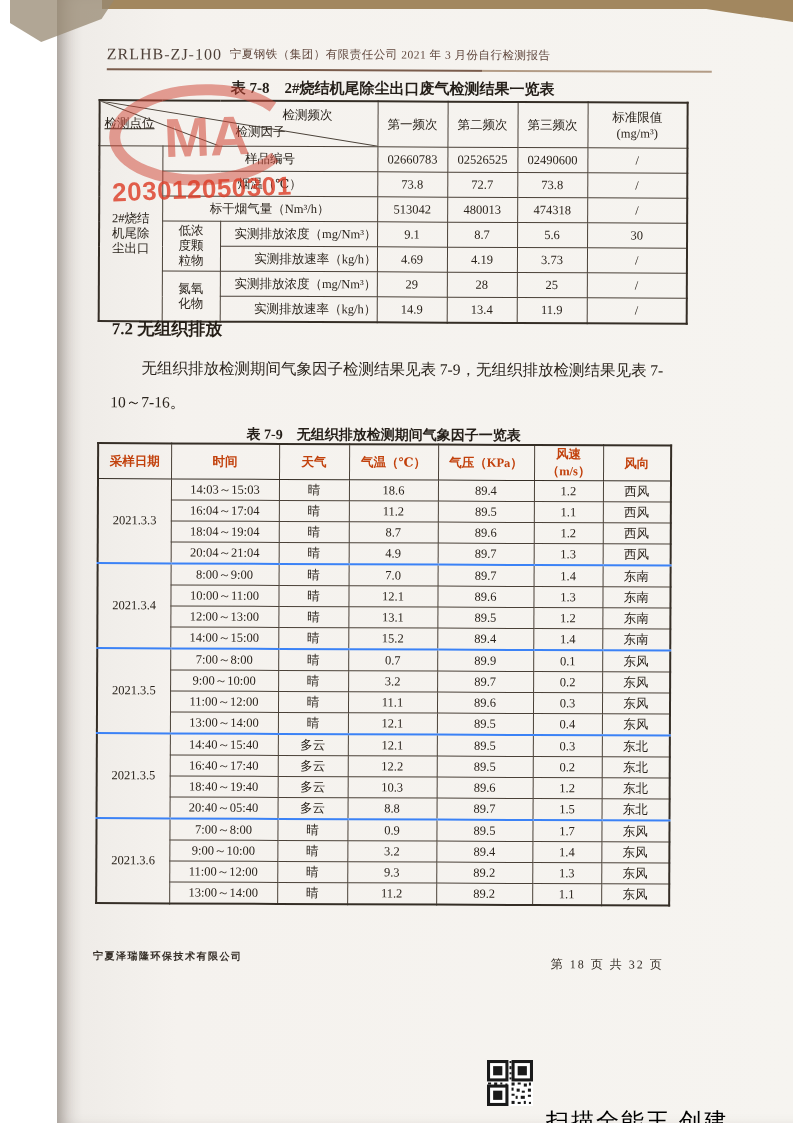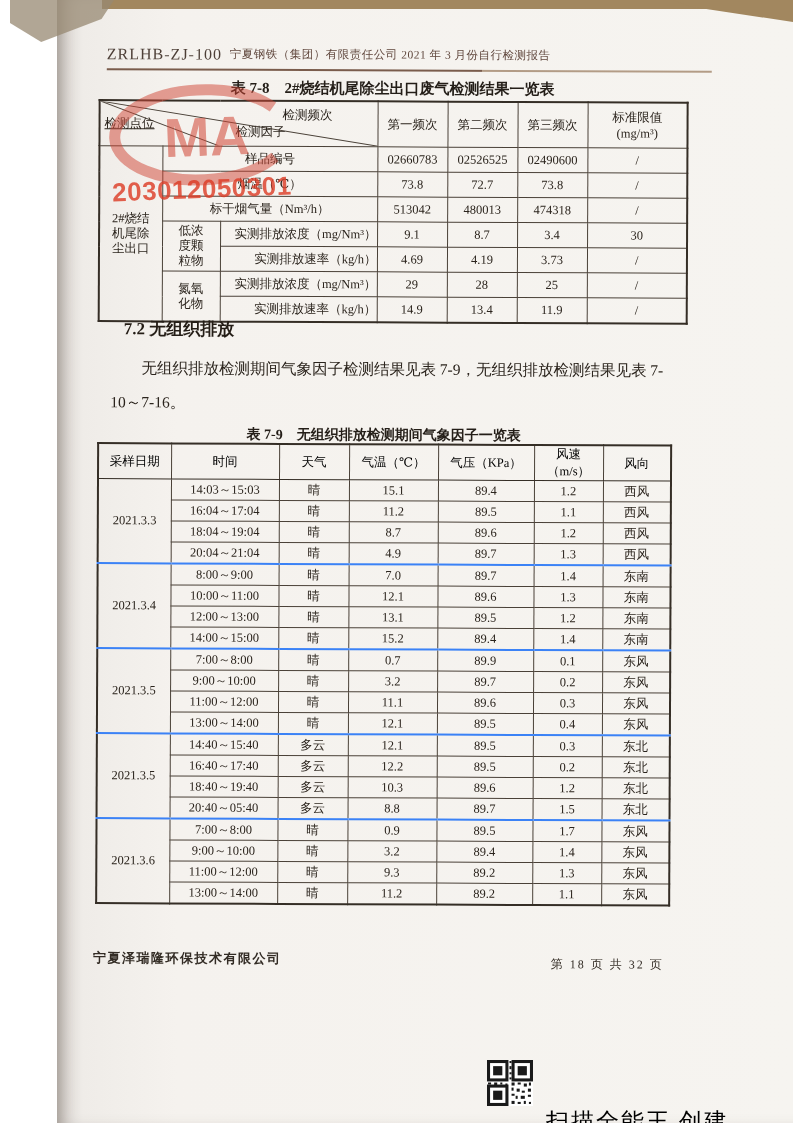--- a/index.html
+++ b/index.html
@@ -32,31 +32,31 @@
   .t78 .wrap{word-break:break-all;line-height:15px;padding:2px 10px;}
   .bold{font-weight:normal;}
 
   .diag{position:relative;}
   .diag svg{position:absolute;left:0;top:0;}
   .diag span{position:absolute;font-size:12.5px;}
   .d-site{left:4px;top:14px;text-decoration:underline;}
   .d-factor{left:128px;top:22px;margin-left:7px;}
   .d-freq{left:182px;top:5px;}
 
-  .sec-head{left:123px;top:318px;font-size:17px;font-weight:bold;color:#241d16;}
+  .sec-head{left:111px;top:318px;font-size:17px;font-weight:bold;color:#241d16;}
   .sec-para{left:110px;top:352px;width:560px;font-size:15.5px;line-height:34px;
             text-indent:2em;color:#2b241d;}
   .t79-title{left:97px;top:426px;width:573px;text-align:center;font-weight:bold;font-size:14px;color:#241e18;}
   .t79{left:97px;top:443px;width:573px;border:2px solid #352e26;}
-  .t79 th{height:26px;border-bottom:1.5px solid #352e26;font-size:12.5px;color:#000000;}
+  .t79 th{height:26px;border-bottom:1.5px solid #352e26;font-size:12.5px;color:#c2410c;font-weight:bold;}
   .t79 td{height:20px;font-size:12.5px;}
   .t79 tr.grp td{border-top:2px solid #3b82f6;}
 
   .stamp{left:103px;top:82px;width:210px;height:130px;transform:rotate(-2.5deg);pointer-events:none;}
-  .footer-co{left:95px;top:950px;font-size:13px;font-weight:bold;letter-spacing:1.5px;color:#332c25;text-align:center;}
+  .footer-co{left:95px;top:950px;font-size:10px;font-weight:bold;letter-spacing:1.5px;color:#332c25;text-align:center;}
   .footer-pg{left:553px;top:955px;font-size:12px;letter-spacing:2px;color:#332c25;}
   .wm-text{left:546px;top:1070px;font-size:23px;color:#000000;letter-spacing:2px;
            font-family:Liberation Serif, serif;margin-top:36px;}
   .qr{left:487px;top:1060px;}
 </style>
 </head>
 <body>
 
 <div class="paper"></div>
 <div class="band-top"></div>
@@ -120,21 +120,21 @@
       <td>513042</td>
       <td>480013</td>
       <td>474318</td>
       <td>/</td>
     </tr>
     <tr>
       <td rowspan="2" class="wrap">低浓度颗粒物</td>
       <td class="lbl">实测排放浓度（mg/Nm³）</td>
       <td>9.1</td>
       <td>8.7</td>
-      <td>3.4</td>
+      <td>5.6</td>
       <td class="bold">30</td>
     </tr>
     <tr>
       <td class="lbl">实测排放速率（kg/h）</td>
       <td>4.69</td>
       <td>4.19</td>
       <td>3.73</td>
       <td>/</td>
     </tr>
     <tr>
@@ -184,21 +184,21 @@
       <th>气温（℃）</th>
       <th>气压（KPa）</th>
       <th>风速（m/s）</th>
       <th>风向</th>
     </tr>
 
     <tr>
       <td rowspan="4">2021.3.3</td>
       <td>14:03～15:03</td>
       <td>晴</td>
-      <td>15.1</td>
+      <td>18.6</td>
       <td>89.4</td>
       <td>1.2</td>
       <td>西风</td>
     </tr>
     <tr>
       <td>16:04～17:04</td>
       <td>晴</td>
       <td>11.2</td>
       <td>89.5</td>
       <td>1.1</td>

